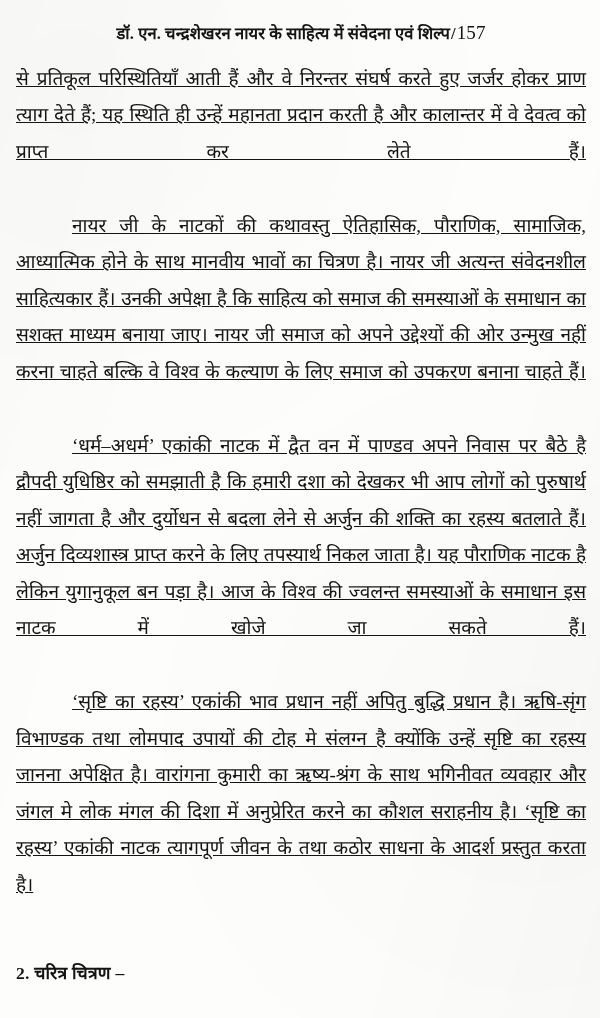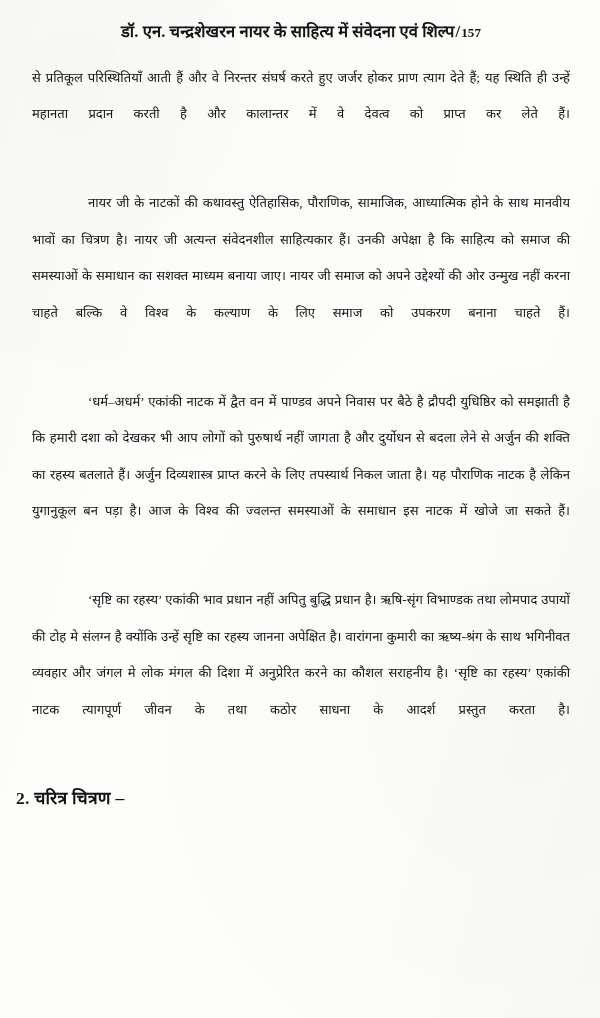--- a/index.html
+++ b/index.html
@@ -48,39 +48,40 @@
     line-height: 1.2;
     letter-spacing: 0.1px;
     padding-top: 22px;
     padding-bottom: 2px;
     white-space: nowrap;
   }
   .running-header .hdr-title { }
   .running-header .hdr-sep { padding: 0 1px; }
   .running-header .hdr-page {
     font-family: "Liberation Serif", "DejaVu Serif", serif;
-    font-size: 13px;
-    font-weight: 700;
+    font-size: 19px;
+    font-weight: 400;
     margin-top: 42px;
   }
 
   
   .body-block {
     margin-top: 14px;
   }
 
   p.para {
-    margin: 16px;
-    font-size: 13px;
+    margin: 0;
+    font-size: 19px;
     line-height: 36.5px;
     text-align: justify;
     text-justify: inter-word;
     word-spacing: 0.6px;
     text-indent: 0;
     hyphens: none;
+    text-decoration: underline;
   }
 
   p.para.indent {
     text-indent: 56px;
   }
 
   p.para + p.para {
     margin-top: 1px;
   }
 

